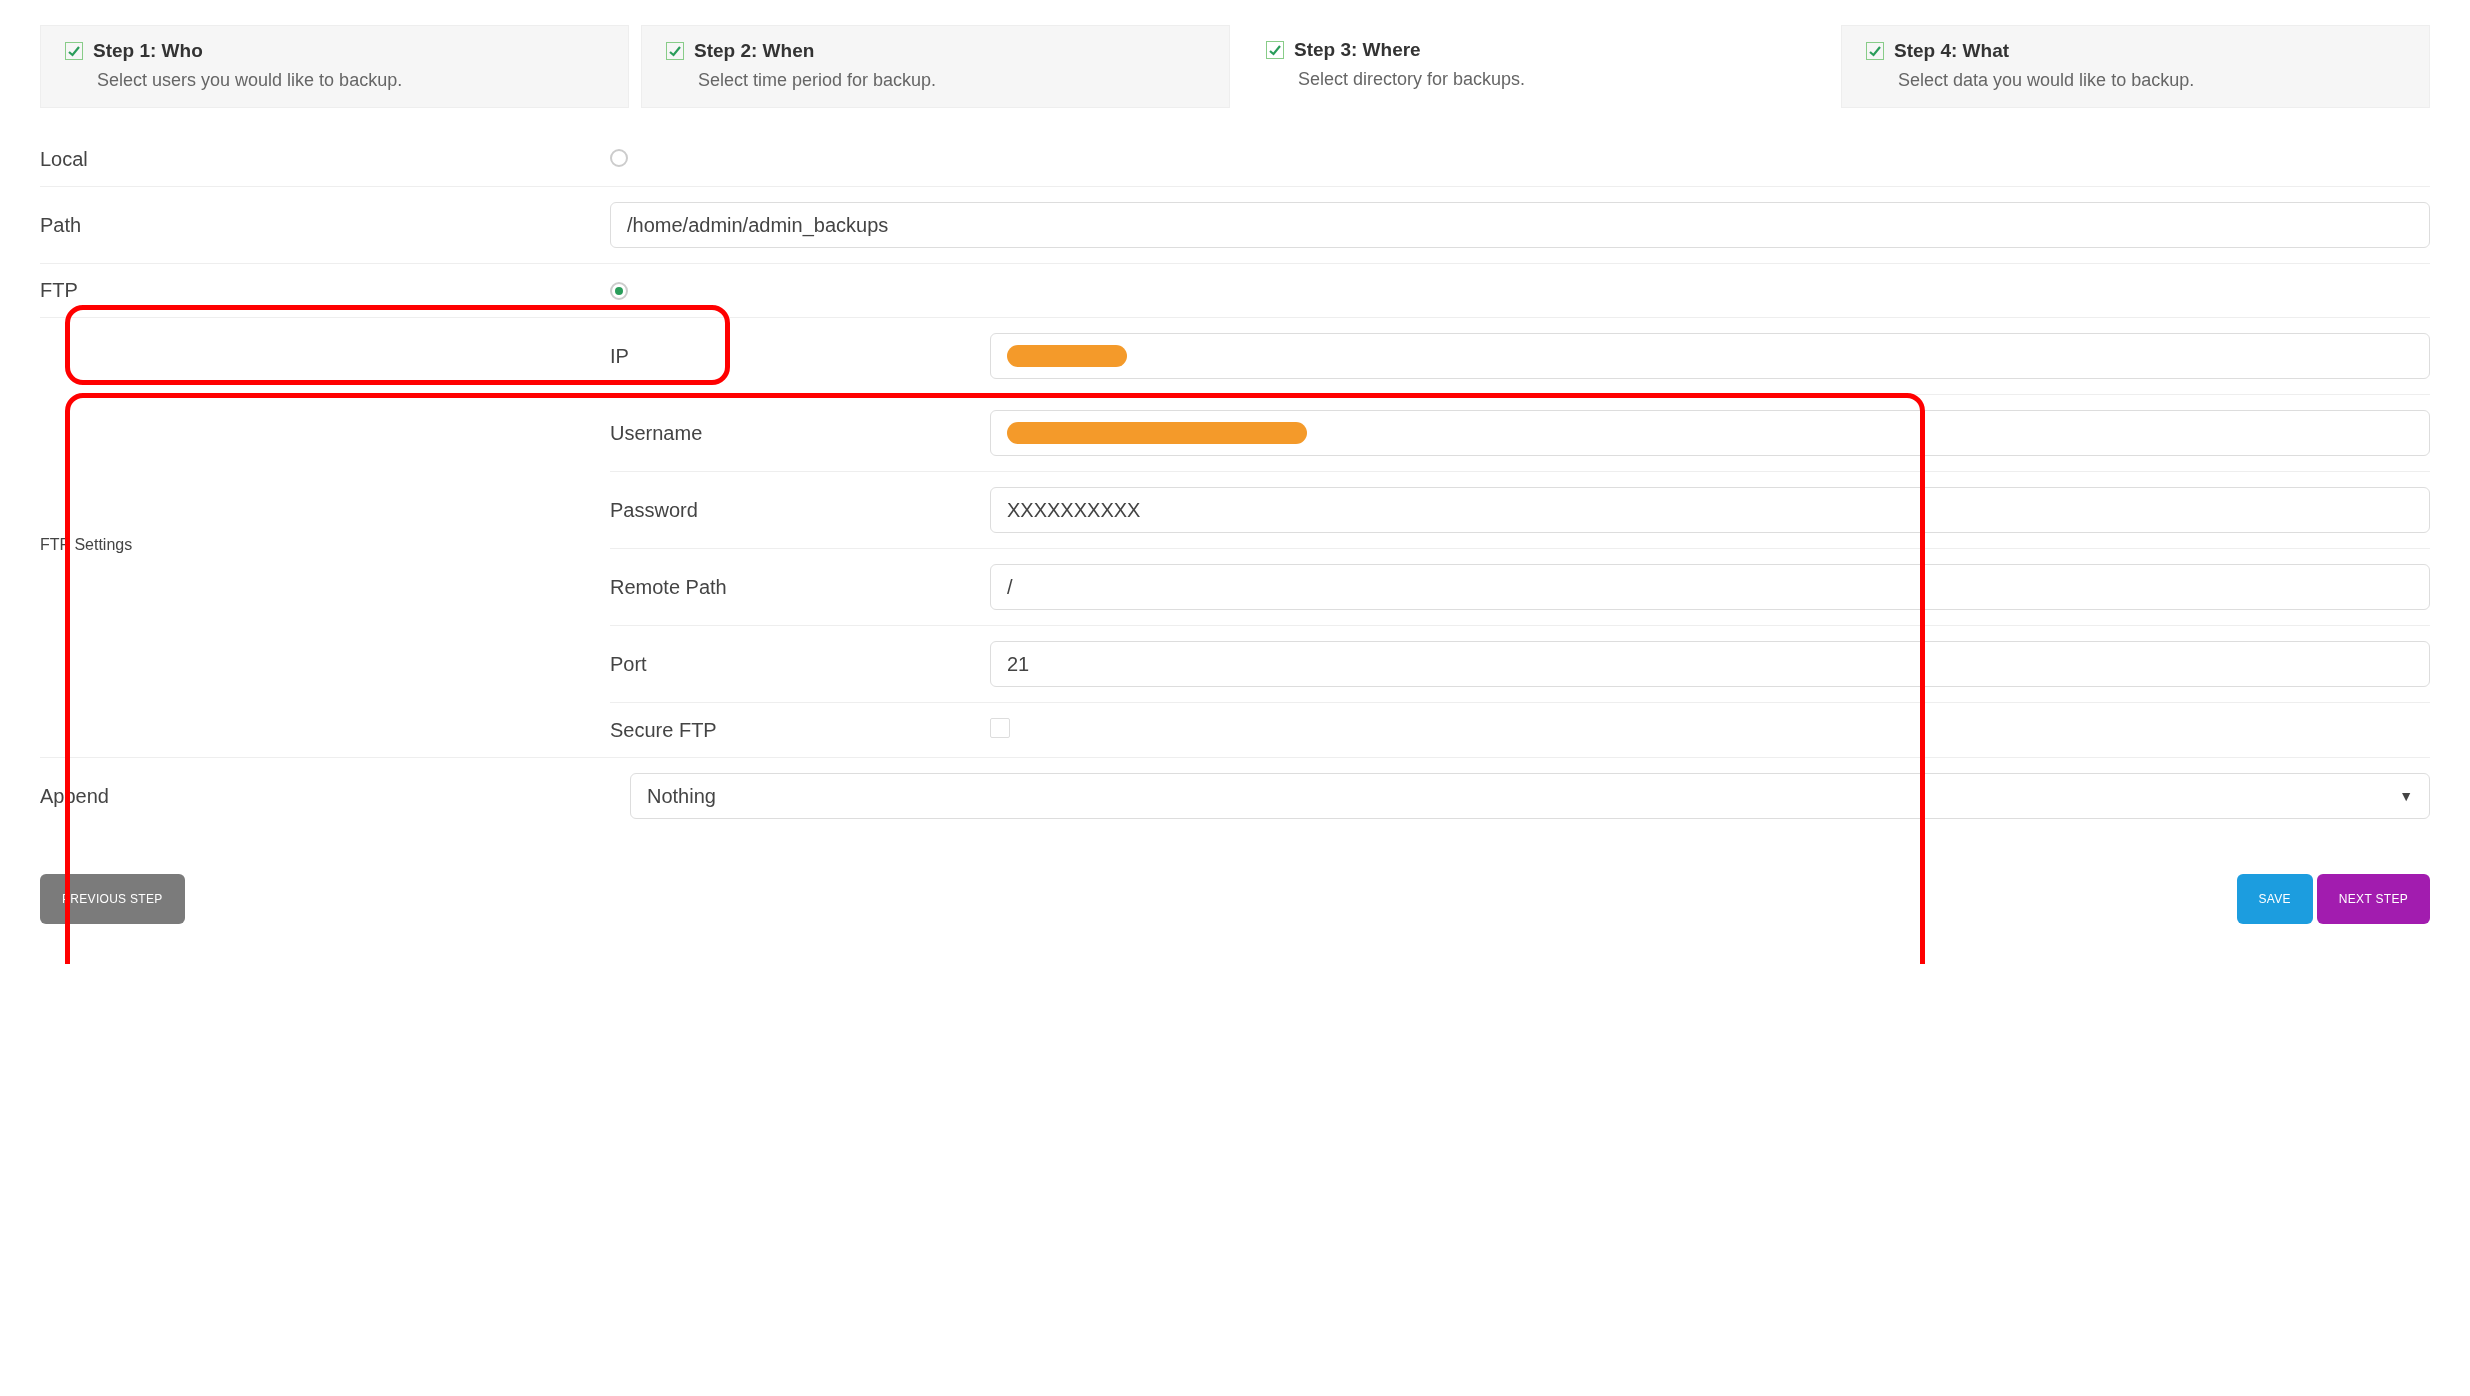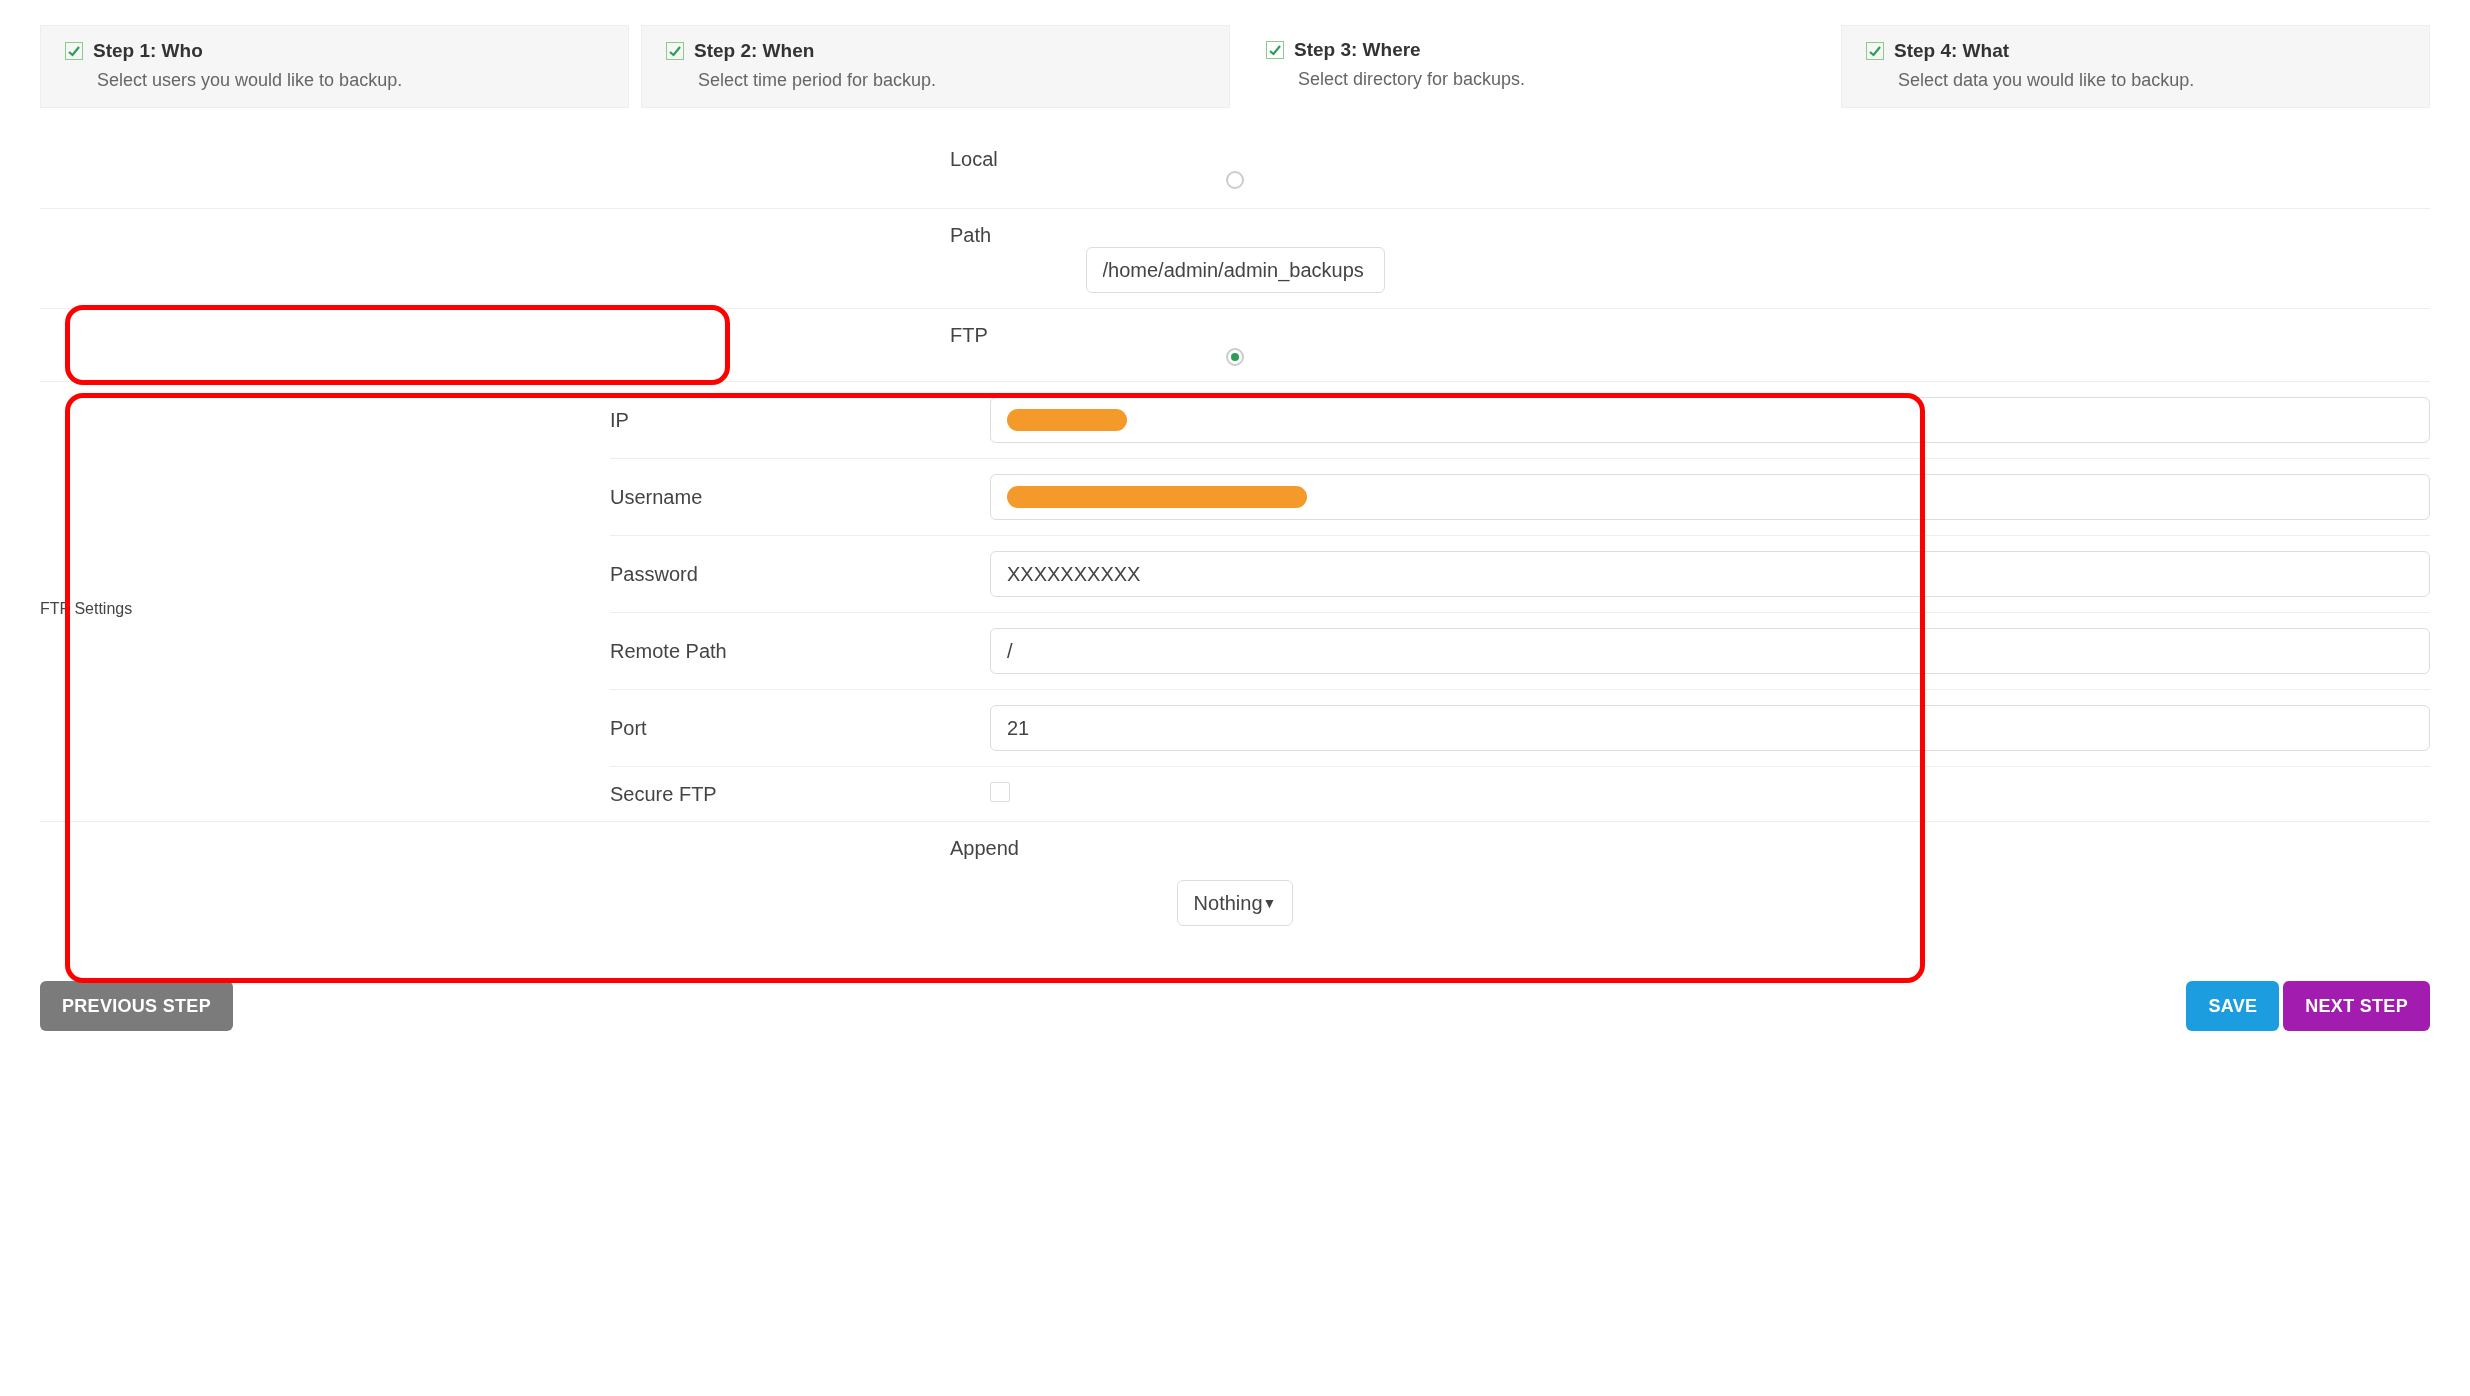--- a/index.html
+++ b/index.html
@@ -48,21 +48,20 @@
     justify-content: center;
   }
   .check-icon svg { width: 16px; height: 16px; }
 
   
   .row {
     display: flex;
     align-items: center;
     padding: 15px 0;
     border-bottom: 1px solid #eee;
-    flex-direction: column;
   }
   .row:last-child { border-bottom: none; gap: 20px; }
   .row > label {
     width: 570px;
     font-size: 20px;
     color: #444;
   }
   .row > .value { flex: 1; }
 
   
@@ -168,22 +167,22 @@
   .buttons {
     margin-top: 40px;
     display: flex;
     align-items: center;
   }
   .btn {
     border: none;
     border-radius: 6px;
     padding: 0 22px;
     height: 50px;
-    font-size: 18px;
-    font-weight: 700;
+    font-size: 12px;
+    font-weight: 400;
     letter-spacing: .3px;
     cursor: pointer;
     color: #fff;
   }
   .btn-grey  { background: #7b7b7b; }
   .btn-blue  { background: #1c9ddf; margin-left: auto; }
   .btn-green { background: #a21caf; margin-left: 4px; }
 </style>
 </head>
 <body>

